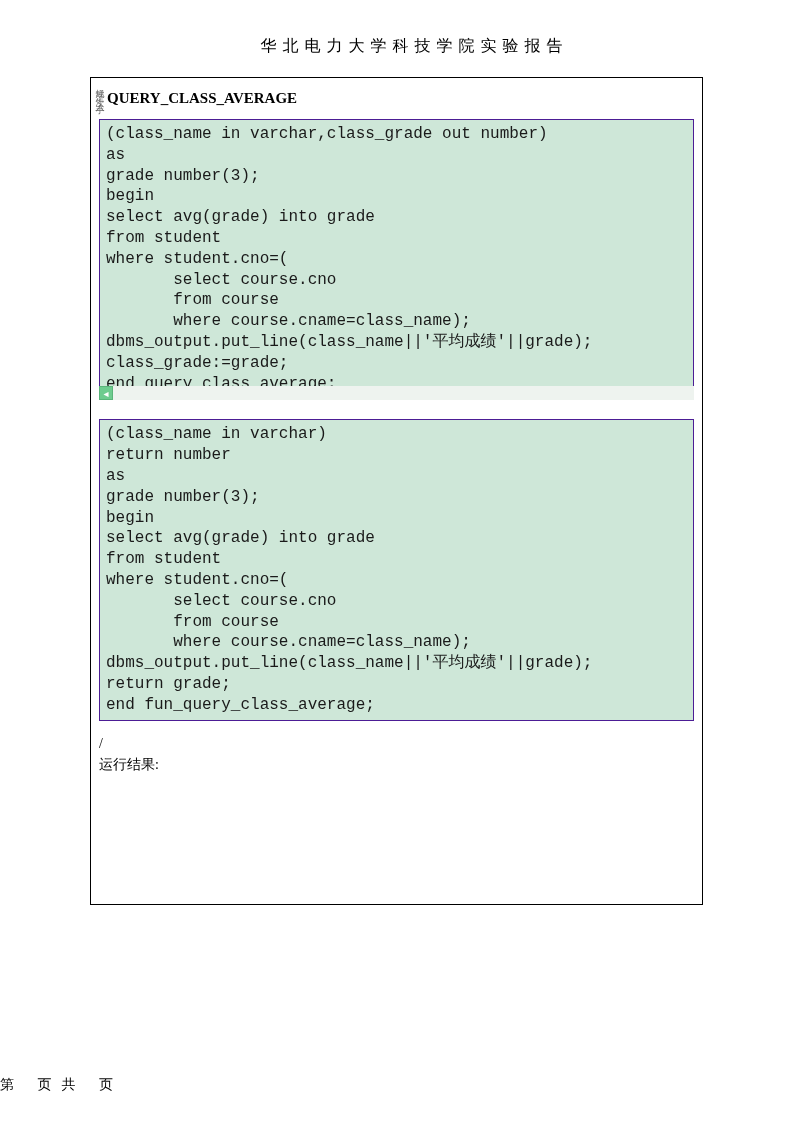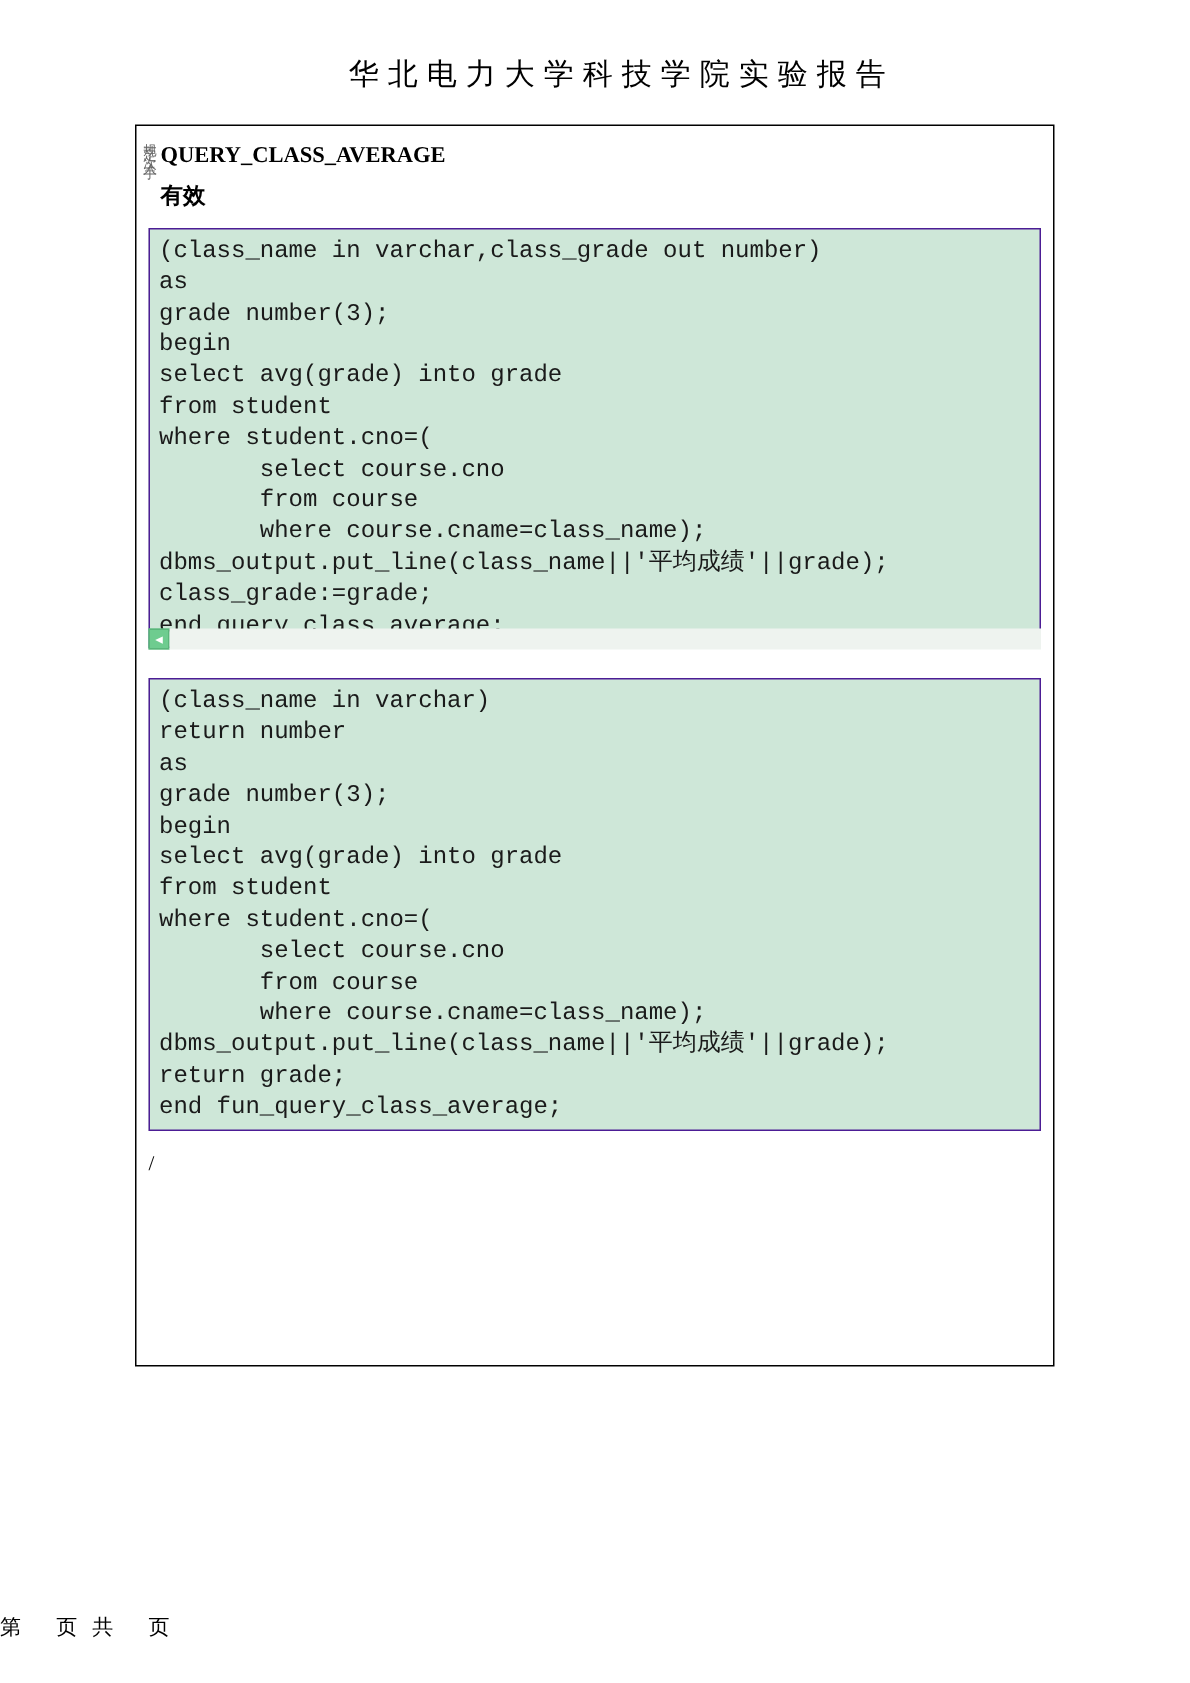--- a/index.html
+++ b/index.html
@@ -5,21 +5,21 @@
     * { margin: 0; padding: 0; box-sizing: border-box; }
     body {
       font-family: "SimSun", serif;
       background: #fff;
       width: 793px;
       height: 1122px;
       position: relative;
     }
     .page-header {
       text-align: center;
-      font-size: 20px;
+      font-size: 16px;
       letter-spacing: 6px;
       padding-top: 36px;
       padding-bottom: 20px;
       color: #000;
       padding-left: 36px;
     }
     .content-box {
       border: 1px solid #000;
       margin: 0 90px;
       height: 828px;
@@ -110,21 +110,20 @@
 </head>
 <body>
 
 <div class="page-header">华北电力大学科技学院实验报告</div>
 
 <div class="content-box">
   <div class="side-label">规定一次入手</div>
 
   <div class="info-block">
     <div class="info-row">QUERY_CLASS_AVERAGE</div>
-    <div class="info-row-cn">有效</div>
   </div>
 
   <div class="code-block-wrap">
     <div class="code-block">(class_name in varchar,class_grade out number)
 as
 grade number(3);
 begin
 select avg(grade) into grade
 from student
 where student.cno=(
@@ -148,16 +147,17 @@
 where student.cno=(
        select course.cno
        from course
        where course.cname=class_name);
 dbms_output.put_line(class_name||'平均成绩'||grade);
 return grade;
 end fun_query_class_average;</div>
 
   <div class="results-text">
     <div>/</div>
+    <div>运行结果:</div>
   </div>
 </div>
 
 <div class="page-footer">第 页共 页</div>
 
 </body></html>

